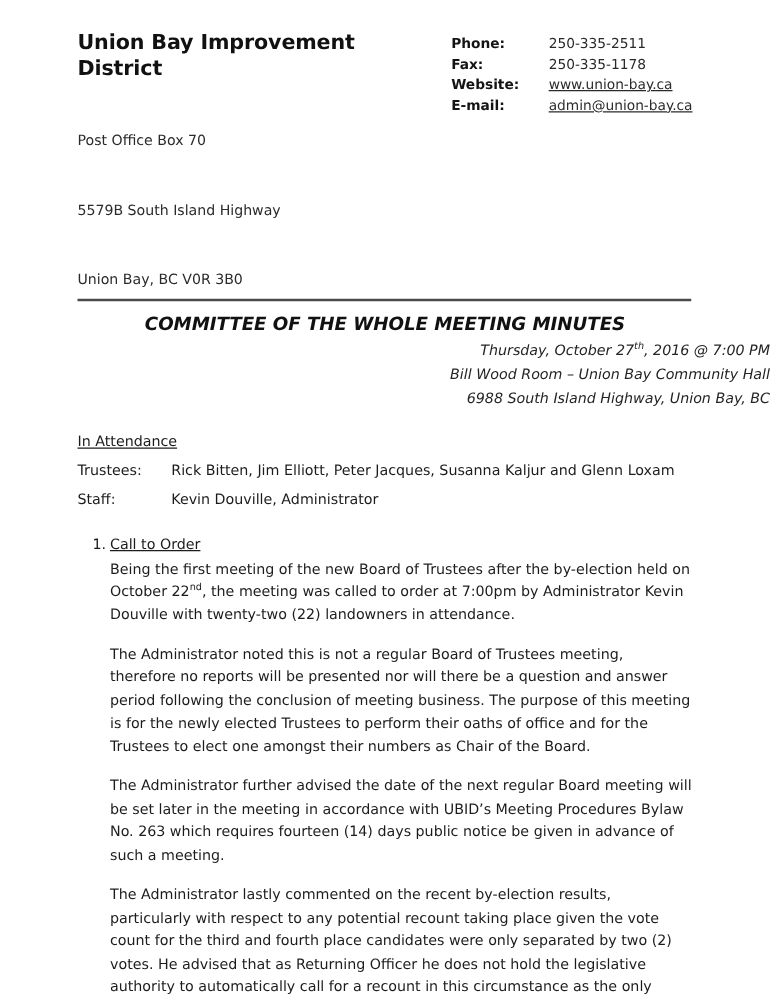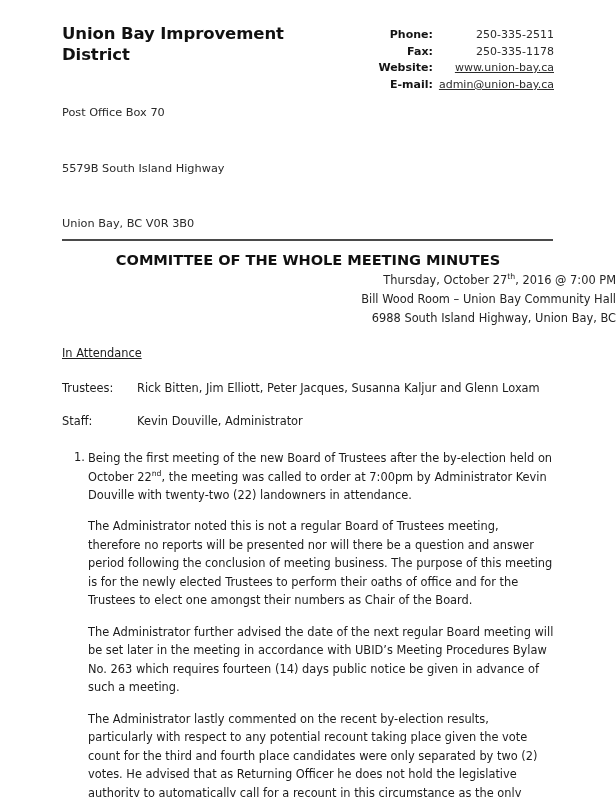--- a/index.html
+++ b/index.html
@@ -45,21 +45,20 @@
     margin-top: 40px;
   }
   .contact-block {
     margin-left: 10px;
     padding-top: 3px;
     display: grid;
     grid-template-columns: 72px auto;
     row-gap: 1px;
     column-gap: 6px;
     align-content: start;
-    text-align: right;
   }
   .contact-label {
     font-size: 11px;
     font-weight: bold;
     color: #141414;
     line-height: 1.42;
   }
   .contact-value {
     font-size: 11px;
     color: #2a2a2a;
@@ -74,20 +73,21 @@
   .rule {
     height: 0;
     border-top: 2px solid #4a4a4a;
     margin: 7px 63px 0 62px;
   }
 
   
   .title-block {
     text-align: center;
     margin-top: 10px;
+    font-style: italic;
   }
   .doc-title {
     font-size: 14.6px;
     font-weight: bold;
     letter-spacing: -0.05px;
     color: #111111;
     line-height: 1.3;
   }
   .subtitle {
     font-size: 11.4px;
@@ -107,24 +107,24 @@
     padding: 0 62px 0 62px;
     margin-top: 17px;
   }
   .section-heading {
     font-size: 11.4px;
     text-decoration: underline;
     color: #1c1c1c;
     line-height: 1.45;
   }
   .attendance-table {
-    margin-top: 18px;
+    margin-top: 6px;
     display: grid;
     grid-template-columns: 75px auto;
-    row-gap: 14px;
+    row-gap: 4px;
   }
   .att-label {
     font-size: 11.4px;
     color: #1c1c1c;
     line-height: 1.62;
   }
   .att-value {
     font-size: 11.4px;
     color: #1c1c1c;
     line-height: 1.62;
@@ -205,20 +205,21 @@
     <div class="attendance-table">
       <div class="att-label">Trustees:</div>
       <div class="att-value">Rick Bitten, Jim Elliott, Peter Jacques, Susanna Kaljur and Glenn Loxam</div>
       <div class="att-label">Staff:</div>
       <div class="att-value">Kevin Douville, Administrator</div>
     </div>
 
     <div class="num-item">
       <div class="num-marker">1.</div>
       <div class="num-body">
+        <div class="num-title">Call to Order</div>
 
         <div class="para first"><span>Being the first meeting of the new Board of Trustees after the by-election held on October 22</span><sup>nd</sup><span>, the meeting was called to order at 7:00pm by Administrator Kevin Douville with twenty-two (22) landowners in attendance.</span></div>
 
         <div class="para">The Administrator noted this is not a regular Board of Trustees meeting, therefore no reports will be presented nor will there be a question and answer period following the conclusion of meeting business. The purpose of this meeting is for the newly elected Trustees to perform their oaths of office and for the Trustees to elect one amongst their numbers as Chair of the Board.</div>
 
         <div class="para">The Administrator further advised the date of the next regular Board meeting will be set later in the meeting in accordance with UBID’s Meeting Procedures Bylaw No. 263 which requires fourteen (14) days public notice be given in advance of such a meeting.</div>
 
         <div class="para">The Administrator lastly commented on the recent by-election results, particularly with respect to any potential recount taking place given the vote count for the third and fourth place candidates were only separated by two (2) votes. He advised that as Returning Officer he does not hold the legislative authority to automatically call for a recount in this circumstance as the only instance in which that could occur would be if there was a tie. As such, the results of an election can only be challenged in accordance with sections 684(4)(5) of the Local Government Act which stipulate any eligible elector and/or candidate must make an application to challenge an election in writing within two (2) weeks after an election to the Supreme Court of British Columbia.</div>
       </div>
     </div>

